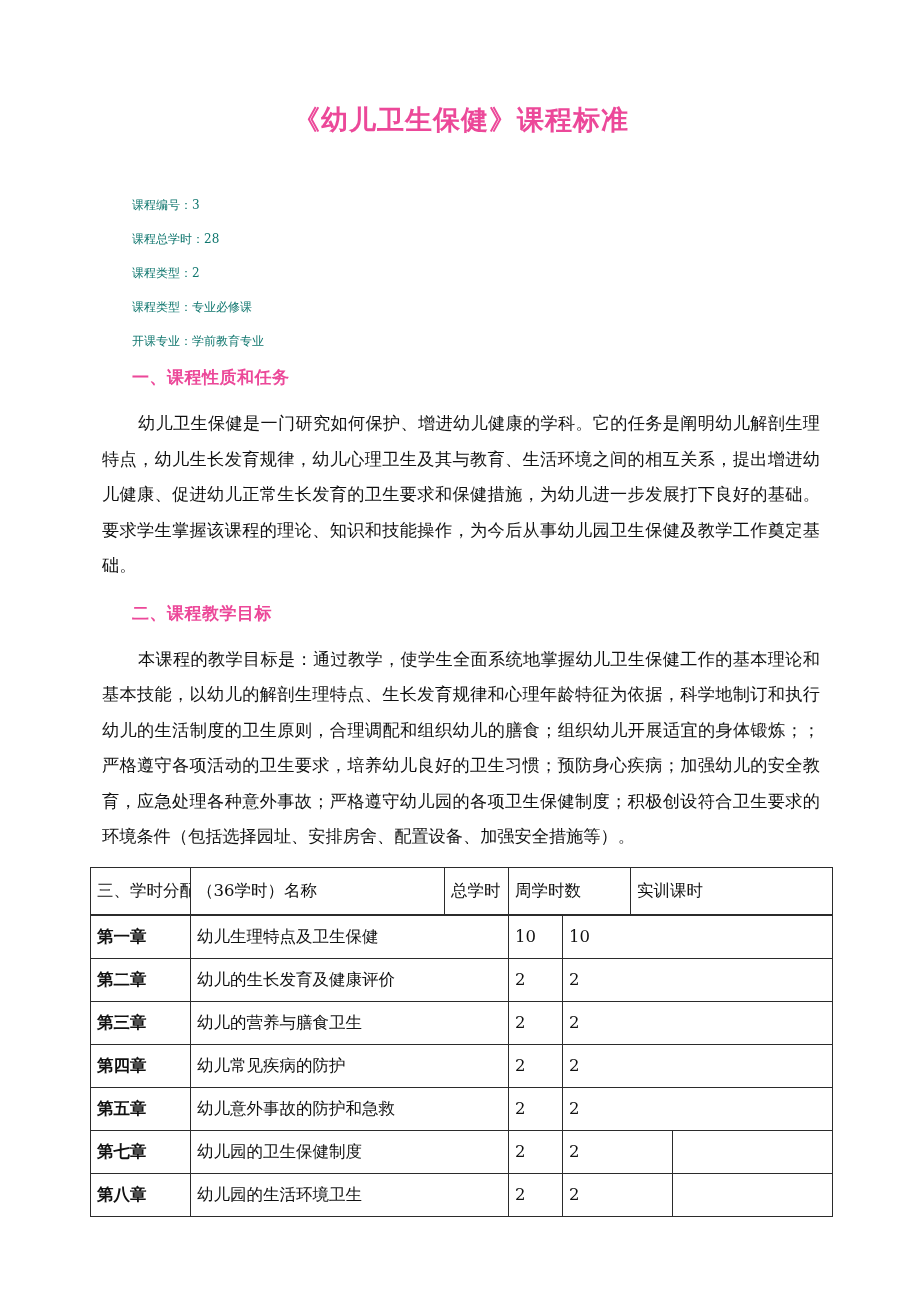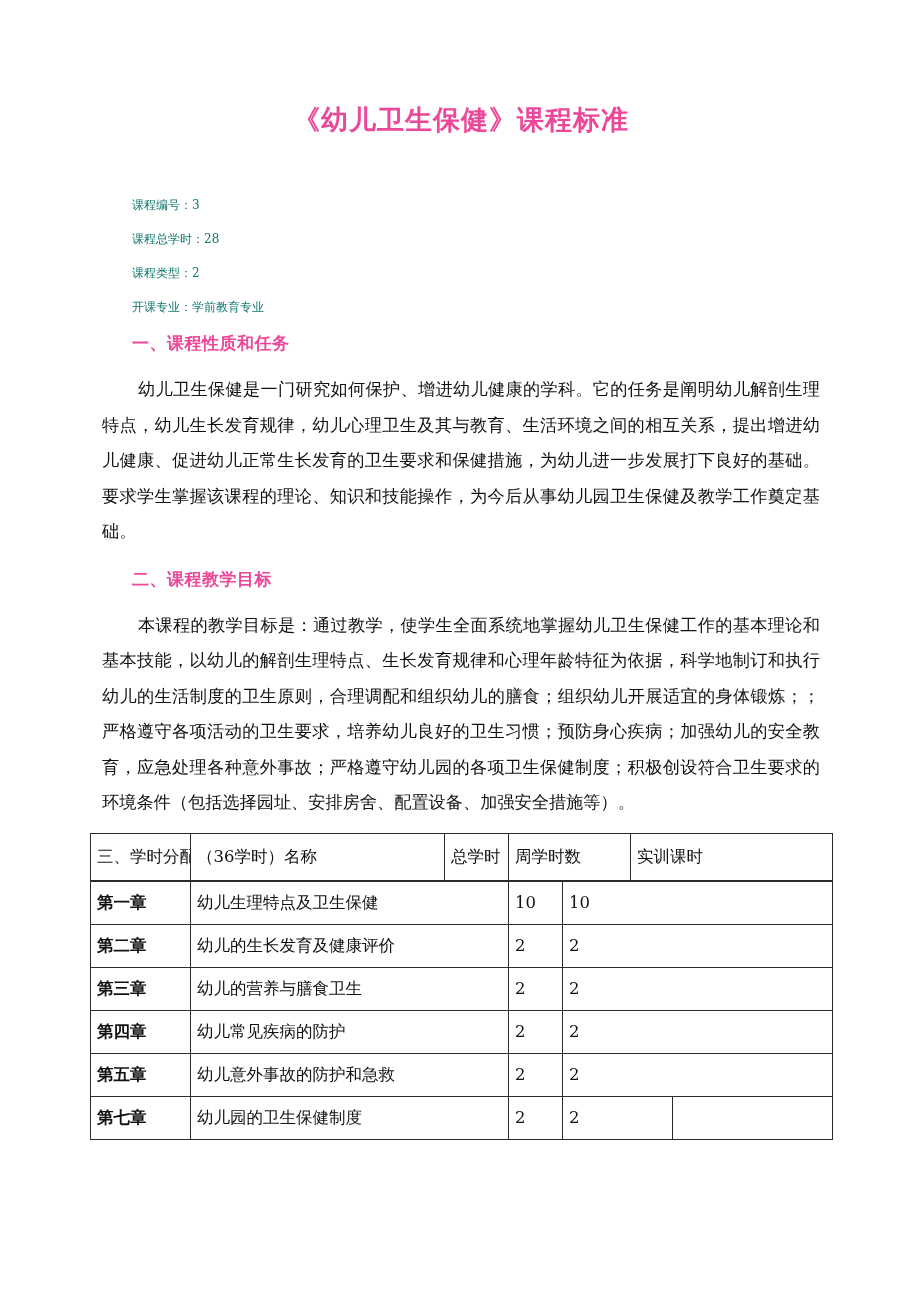--- a/index.html
+++ b/index.html
@@ -113,20 +113,23 @@
 
     <div class="meta-block">
       <div class="meta-line">
         <span>课程编号：</span><span class="num">3</span>
       </div>
       <div class="meta-line">
         <span>课程总学时：</span><span class="num">28</span>
       </div>
       <div class="meta-line">
         <span>课程类型：</span><span class="num">2</span>
+      </div>
+      <div class="meta-line">
+        <span>课程类型：</span><span>专业必修课</span>
       </div>
       <div class="meta-line">
         <span>开课专业：</span><span>学前教育专业</span>
       </div>
     </div>
 
     <div class="section-heading">一、课程性质和任务</div>
     <p class="para">幼儿卫生保健是一门研究如何保护、增进幼儿健康的学科。它的任务是阐明幼儿解剖生理特点，幼儿生长发育规律，幼儿心理卫生及其与教育、生活环境之间的相互关系，提出增进幼儿健康、促进幼儿正常生长发育的卫生要求和保健措施，为幼儿进一步发展打下良好的基础。要求学生掌握该课程的理论、知识和技能操作，为今后从事幼儿园卫生保健及教学工作奠定基础。</p>
 
     <div class="section-heading">二、课程教学目标</div>
@@ -191,17 +194,24 @@
             <td>2</td>
             <td colspan="2">2</td>
           </tr>
           <tr>
             <td class="chapter-label">第七章</td>
             <td class="cell-plain">幼儿园的卫生保健制度</td>
             <td>2</td>
             <td>2</td>
             <td></td>
           </tr>
+          <tr>
+            <td class="chapter-label">第八章</td>
+            <td class="cell-plain">幼儿园的生活环境卫生</td>
+            <td>2</td>
+            <td>2</td>
+            <td></td>
+          </tr>
         </tbody>
     </table>
 
   </div>
 </div>
 
 </body></html>

